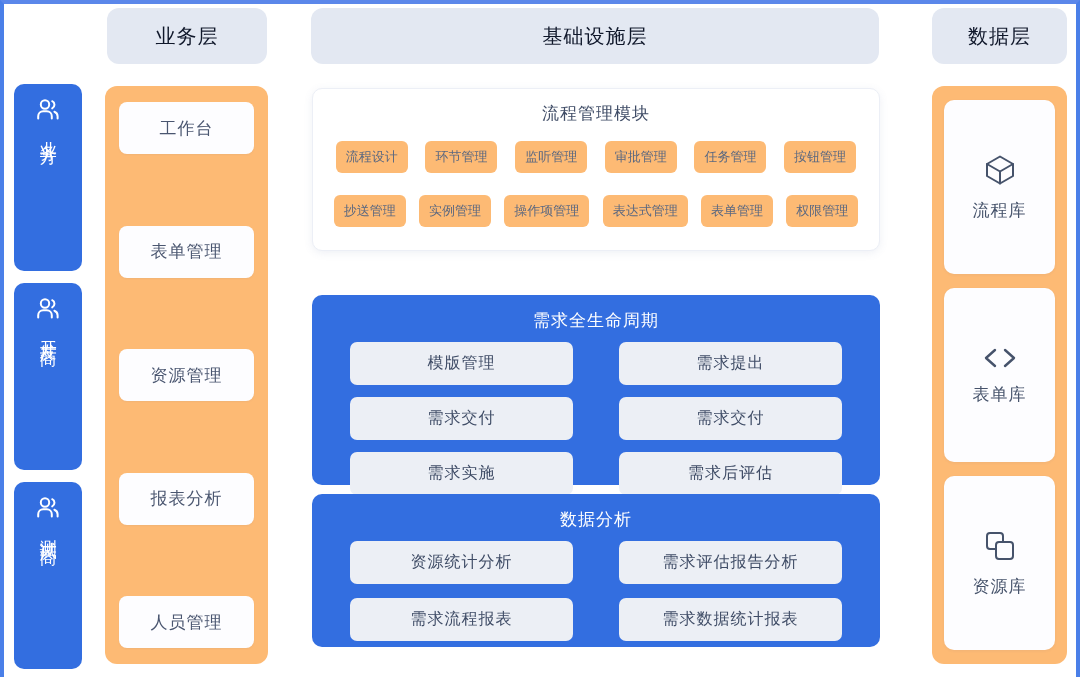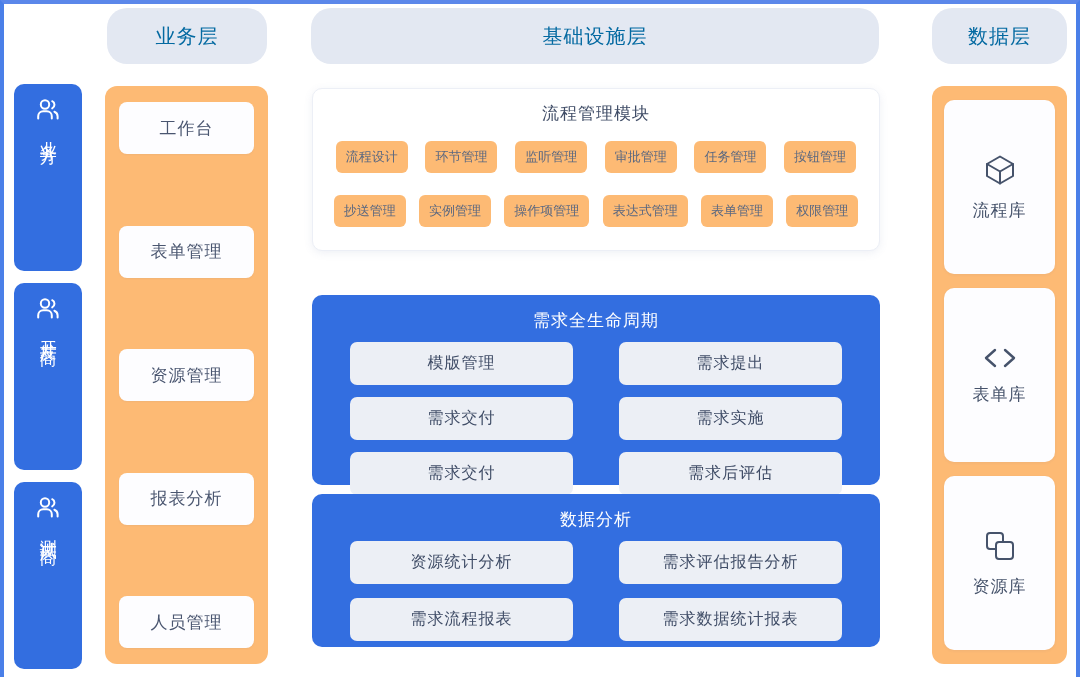--- a/index.html
+++ b/index.html
@@ -25,25 +25,25 @@
   .canvas {
     position: absolute;
     left: 0; top: 0;
     width: 1080px; height: 677px;
   }
 
   
   .layer-header {
     position: absolute;
     background: #e3e8f2;
-    border-radius: 20px;
+    border-radius: 12px;
     display: flex;
     align-items: center;
     justify-content: center;
-    color: #0369a1;
+    color: #0f172a;
     font-size: 20px;
     letter-spacing: 1px;
   }
 
   .column-panel {
     position: absolute;
     background: #fdba74;
     border-radius: 12px;
   }
 
@@ -304,22 +304,22 @@
         <span class="tag">权限管理</span>
       </div>
     </div>
 
     <div class="blue-block" id="lifecycle-block">
       <div class="block-title">需求全生命周期</div>
       <div class="block-grid">
         <div class="block-btn">模版管理</div>
         <div class="block-btn">需求提出</div>
         <div class="block-btn">需求交付</div>
+        <div class="block-btn">需求交付</div>
         <div class="block-btn">需求实施</div>
-        <div class="block-btn">需求交付</div>
         <div class="block-btn">需求后评估</div>
       </div>
     </div>
 
     <div class="blue-block" id="analysis-block">
       <div class="block-title">数据分析</div>
       <div class="block-grid">
         <div class="block-btn">资源统计分析</div>
         <div class="block-btn">需求评估报告分析</div>
         <div class="block-btn">需求流程报表</div>

